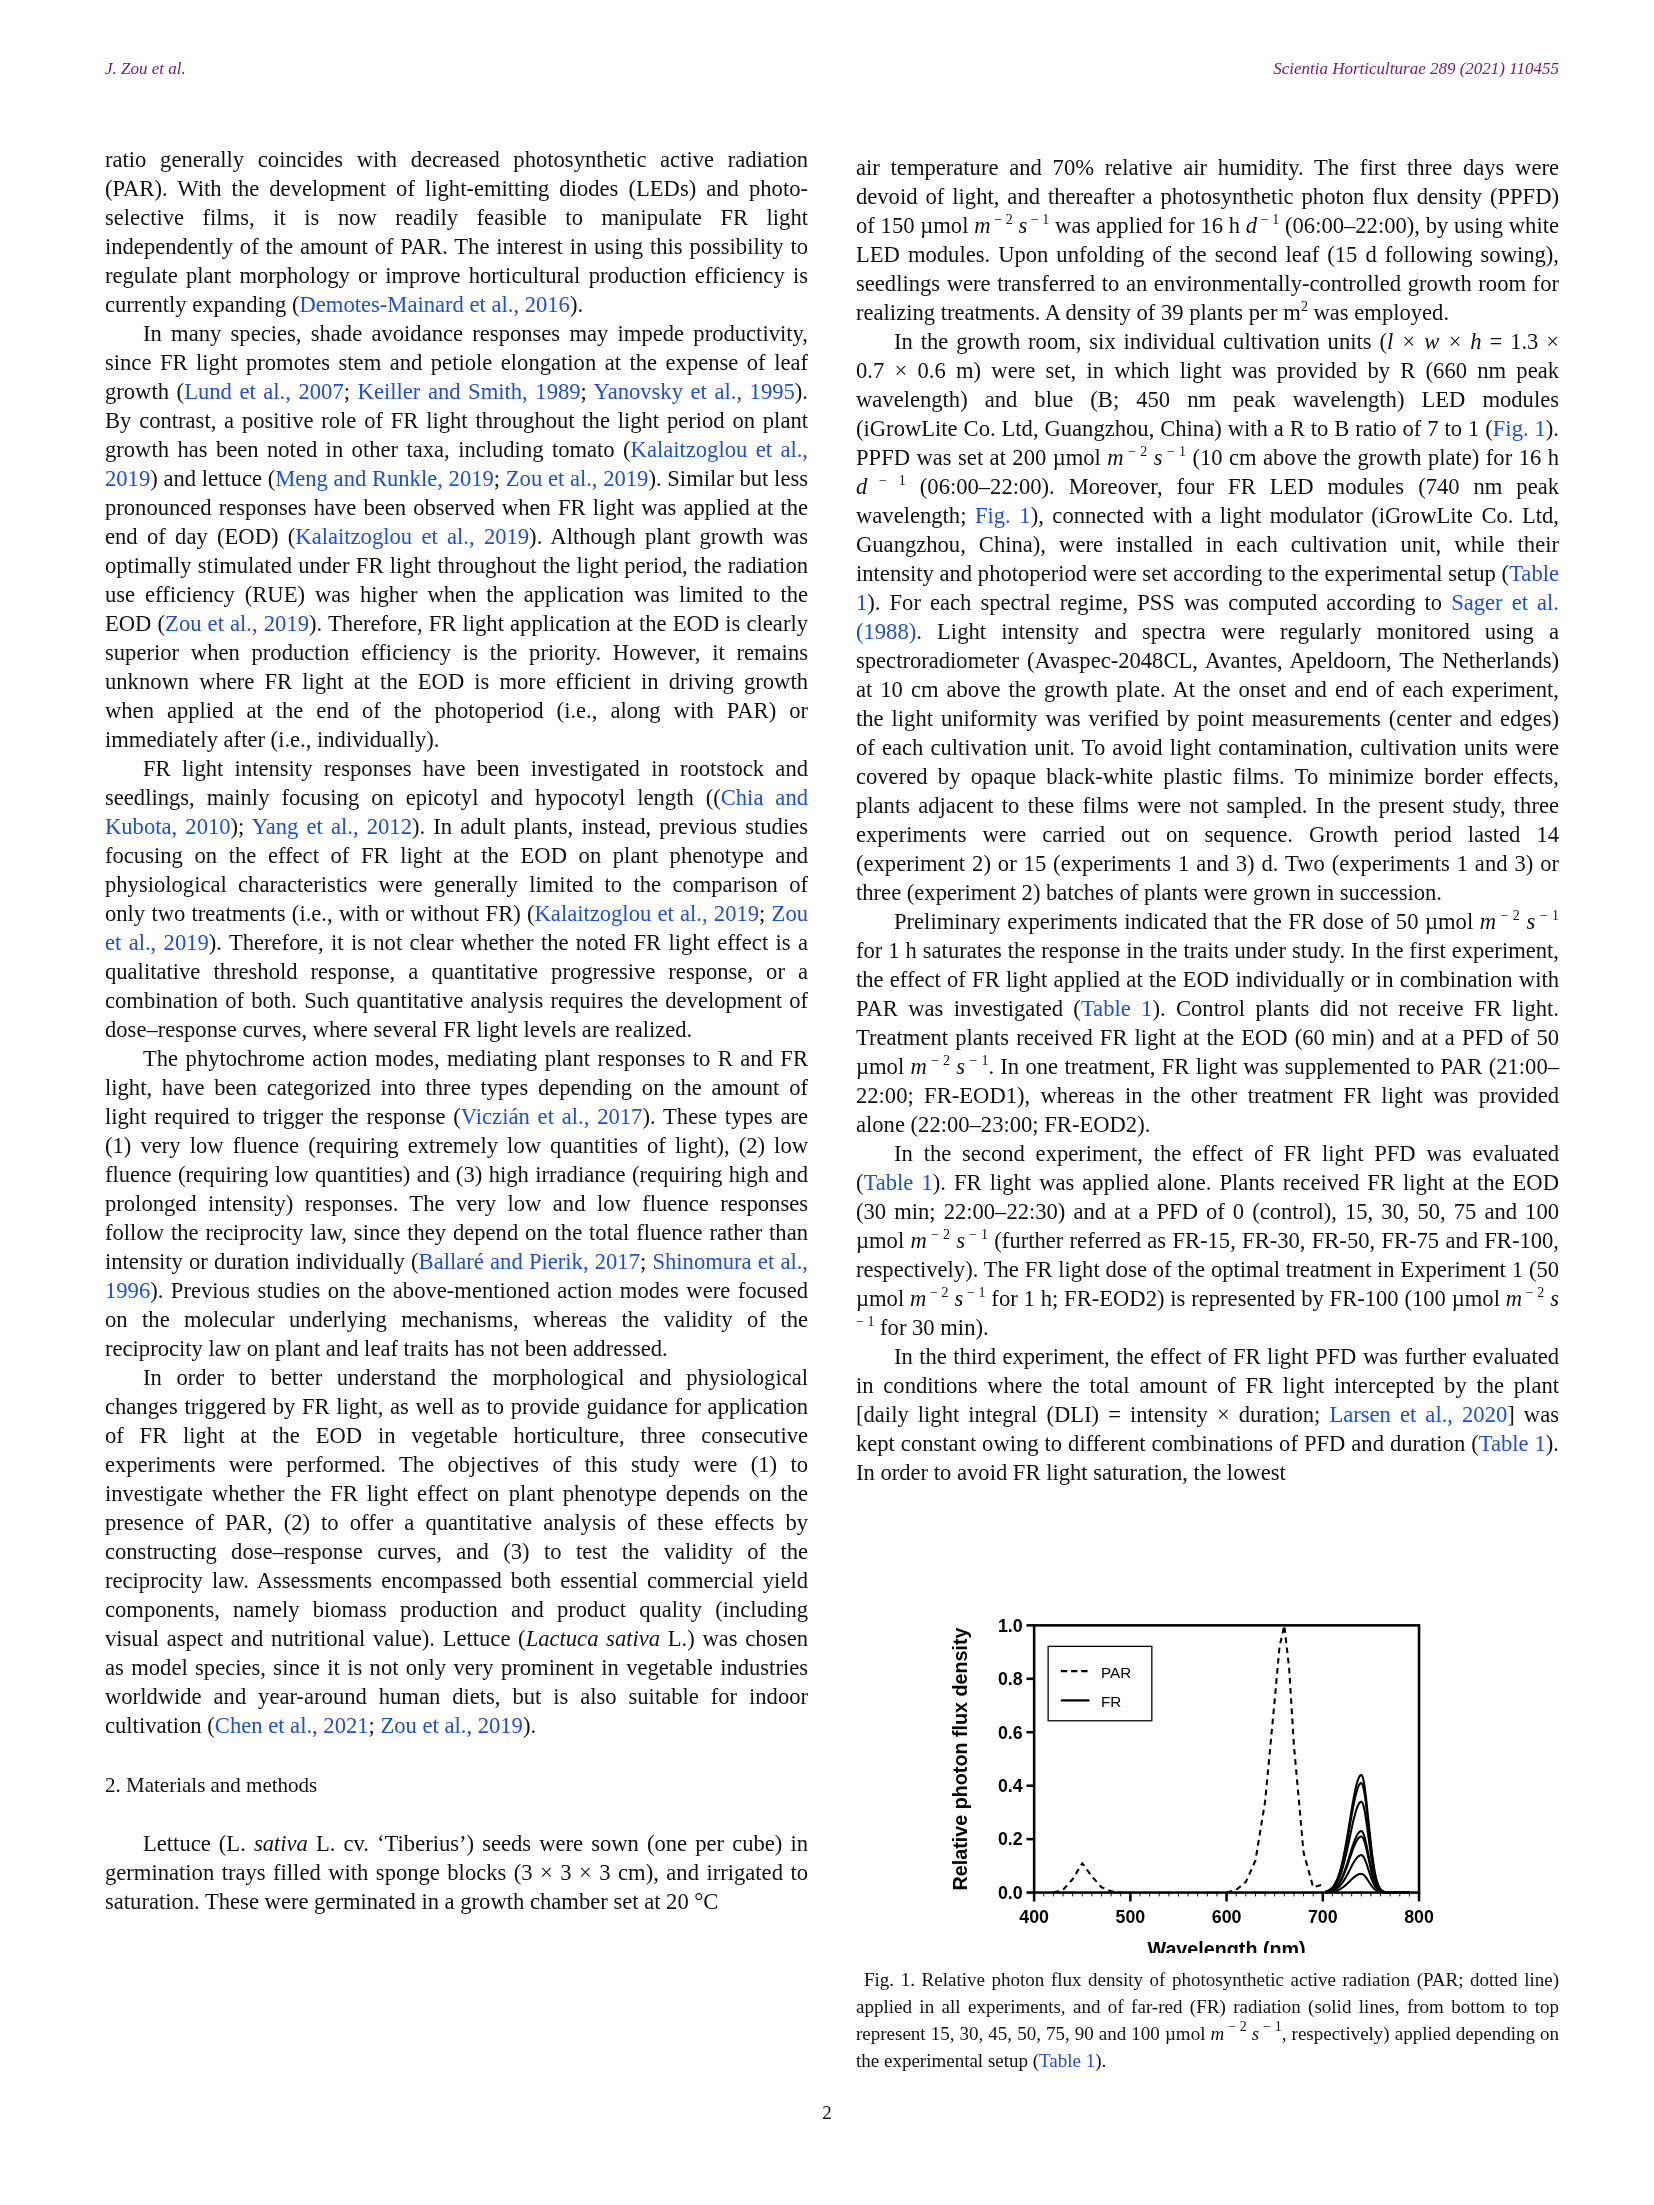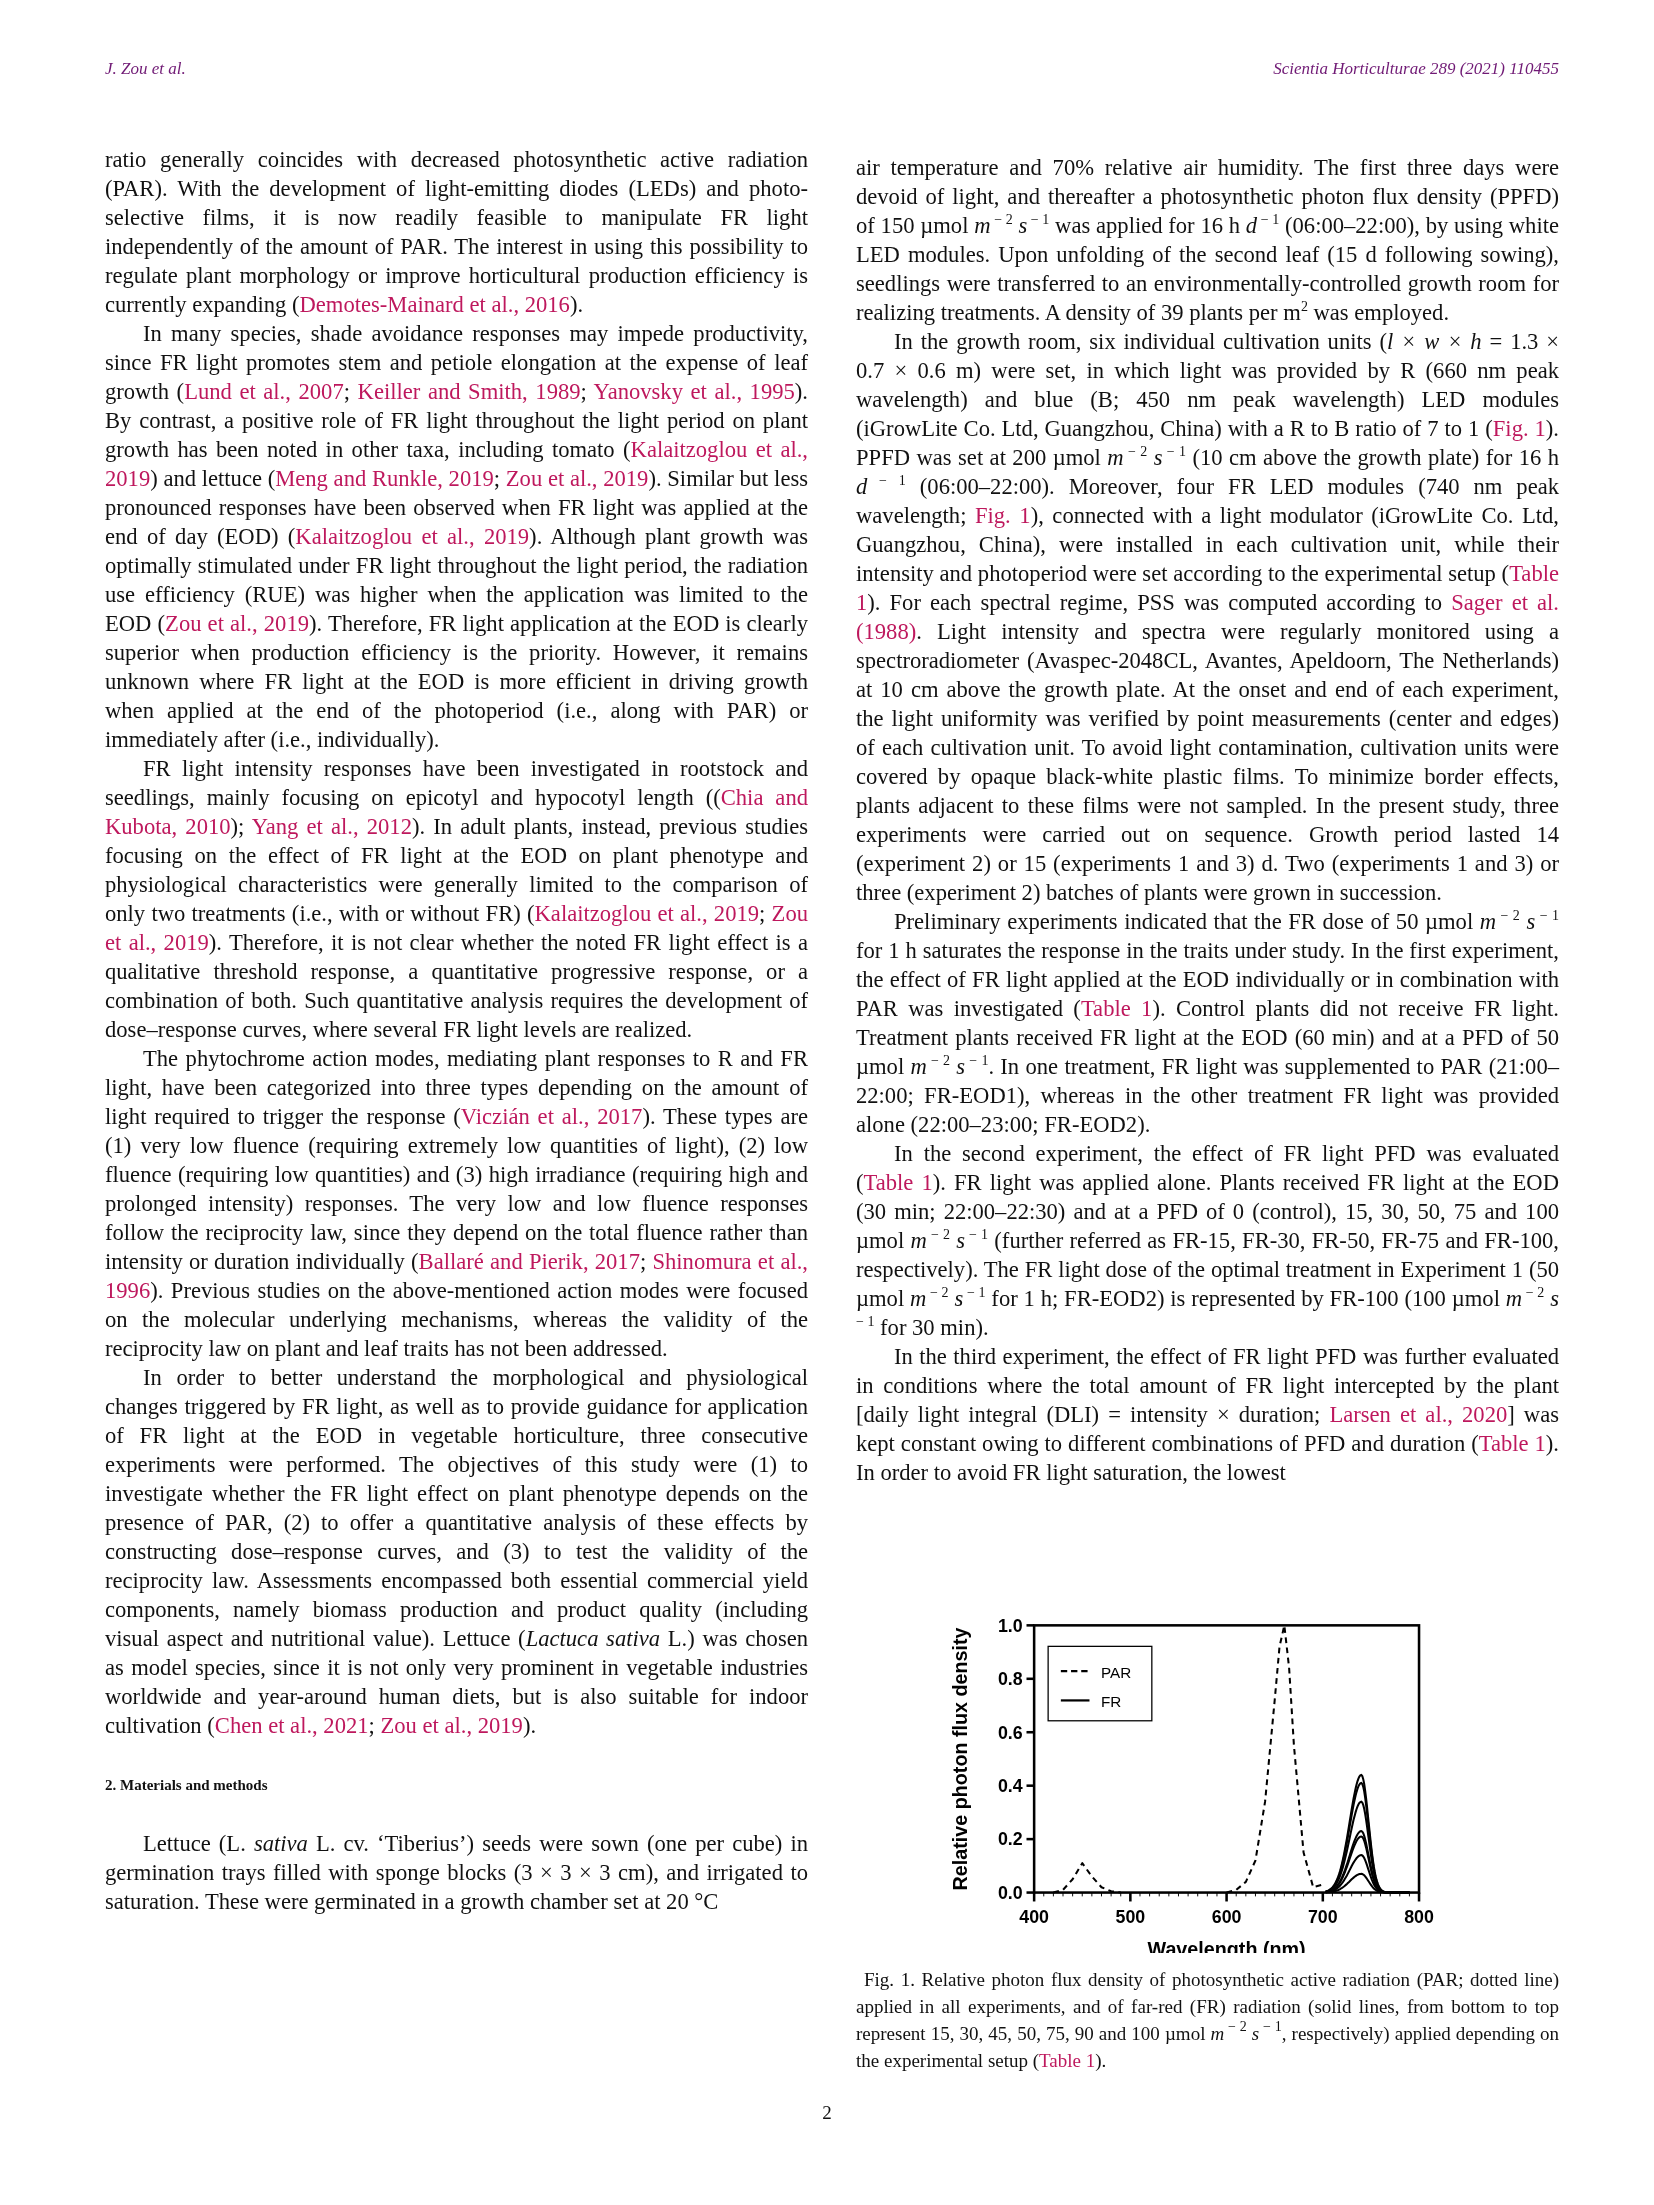--- a/index.html
+++ b/index.html
@@ -6,24 +6,24 @@
   body { width: 1654px; height: 2205px; position: relative; overflow: hidden;
          font-family: "Liberation Serif", "DejaVu Serif", serif; color: #111; }
   .running-head { position: absolute; top: 59px; font-style: italic; font-size: 17px; color: #701a75; }
   .rh-left { left: 105px; }
   .rh-right { right: 95px; }
   .col { position: absolute; width: 703px; font-size: 22.6px; line-height: 29px; text-align: justify; }
   .col-left { left: 105px; top: 145px; }
   .col-right { left: 856px; top: 153px; }
   .col p { margin: 0; text-indent: 0; }
   .col p.ind { text-indent: 38px; }
-  a.ref, .ref { color: #be185d; text-decoration: none; }
+  a.ref, .ref { color: #1d4ed8; text-decoration: none; }
   .it { font-style: italic; }
   sup { font-size: 14px; line-height: 0; vertical-align: 9px; }
-  h2.sec { font-size: 15px; font-weight: bold; margin: 30.5px 0 0 0; line-height: 29px; }
+  h2.sec { font-size: 21px; font-weight: normal; margin: 30.5px 0 0 0; line-height: 29px; }
   h3.subsec { font-size: 22.6px; font-style: italic; font-weight: normal; margin: 29px 0 0 0; line-height: 29px; }
   .gap { height: 29px; }
   .figure { position: absolute; left: 856px; top: 1584px; width: 703px; height: 369px; }
   .figure svg { position: absolute; left: 0; top: 0; }
   .caption { position: absolute; left: 856px; top: 1966px; width: 703px; font-size: 19px; line-height: 27px; text-align: justify; }
   .caption b { font-weight: normal; margin-left: 8px; }
   .page-num { position: absolute; left: 0; width: 1654px; top: 2102px; text-align: center; font-size: 19px; }
 </style>
 </head>
 <body>

